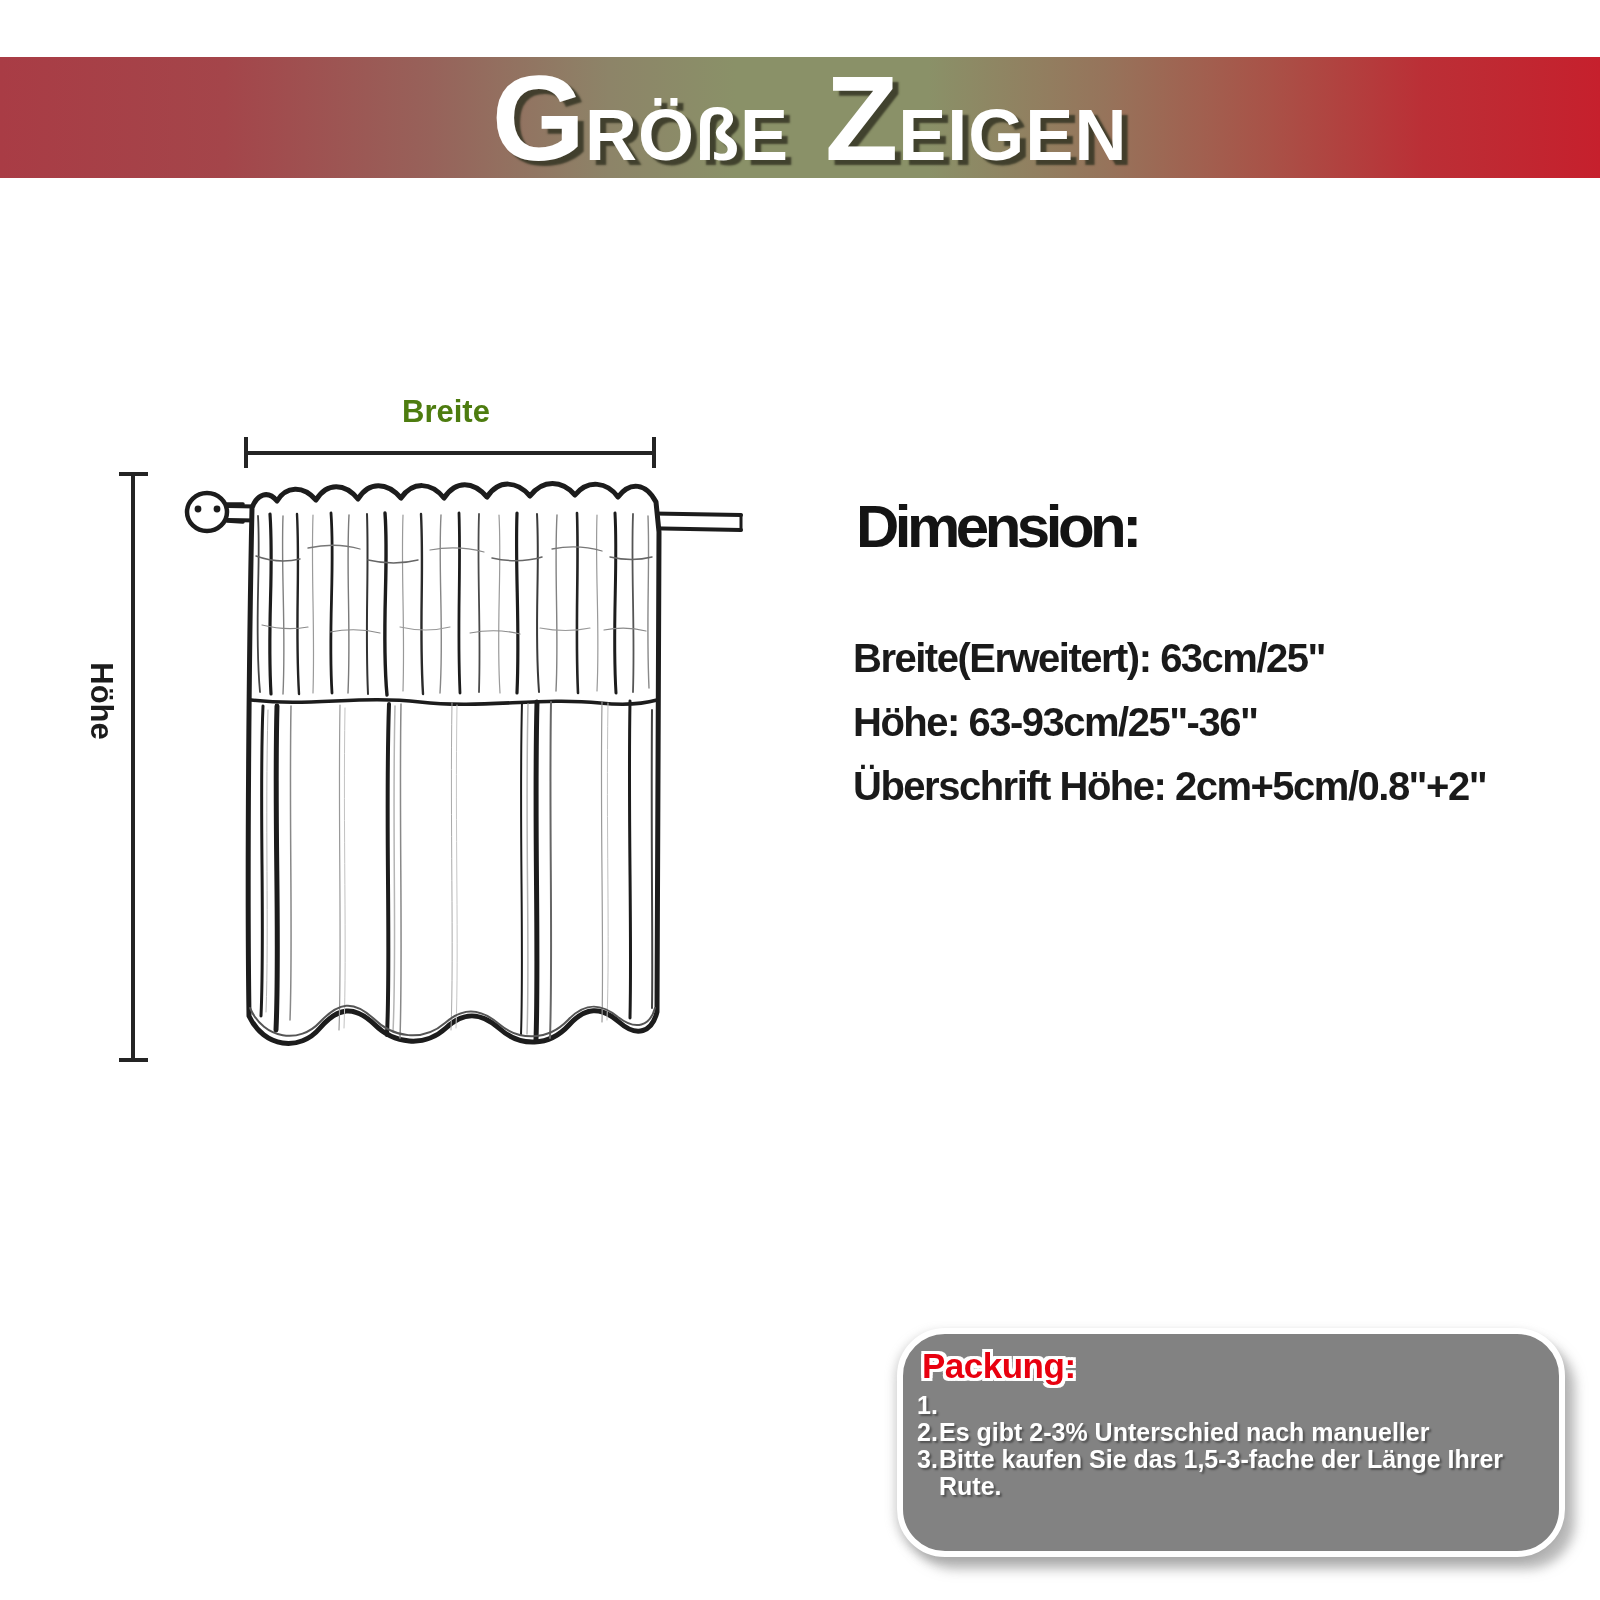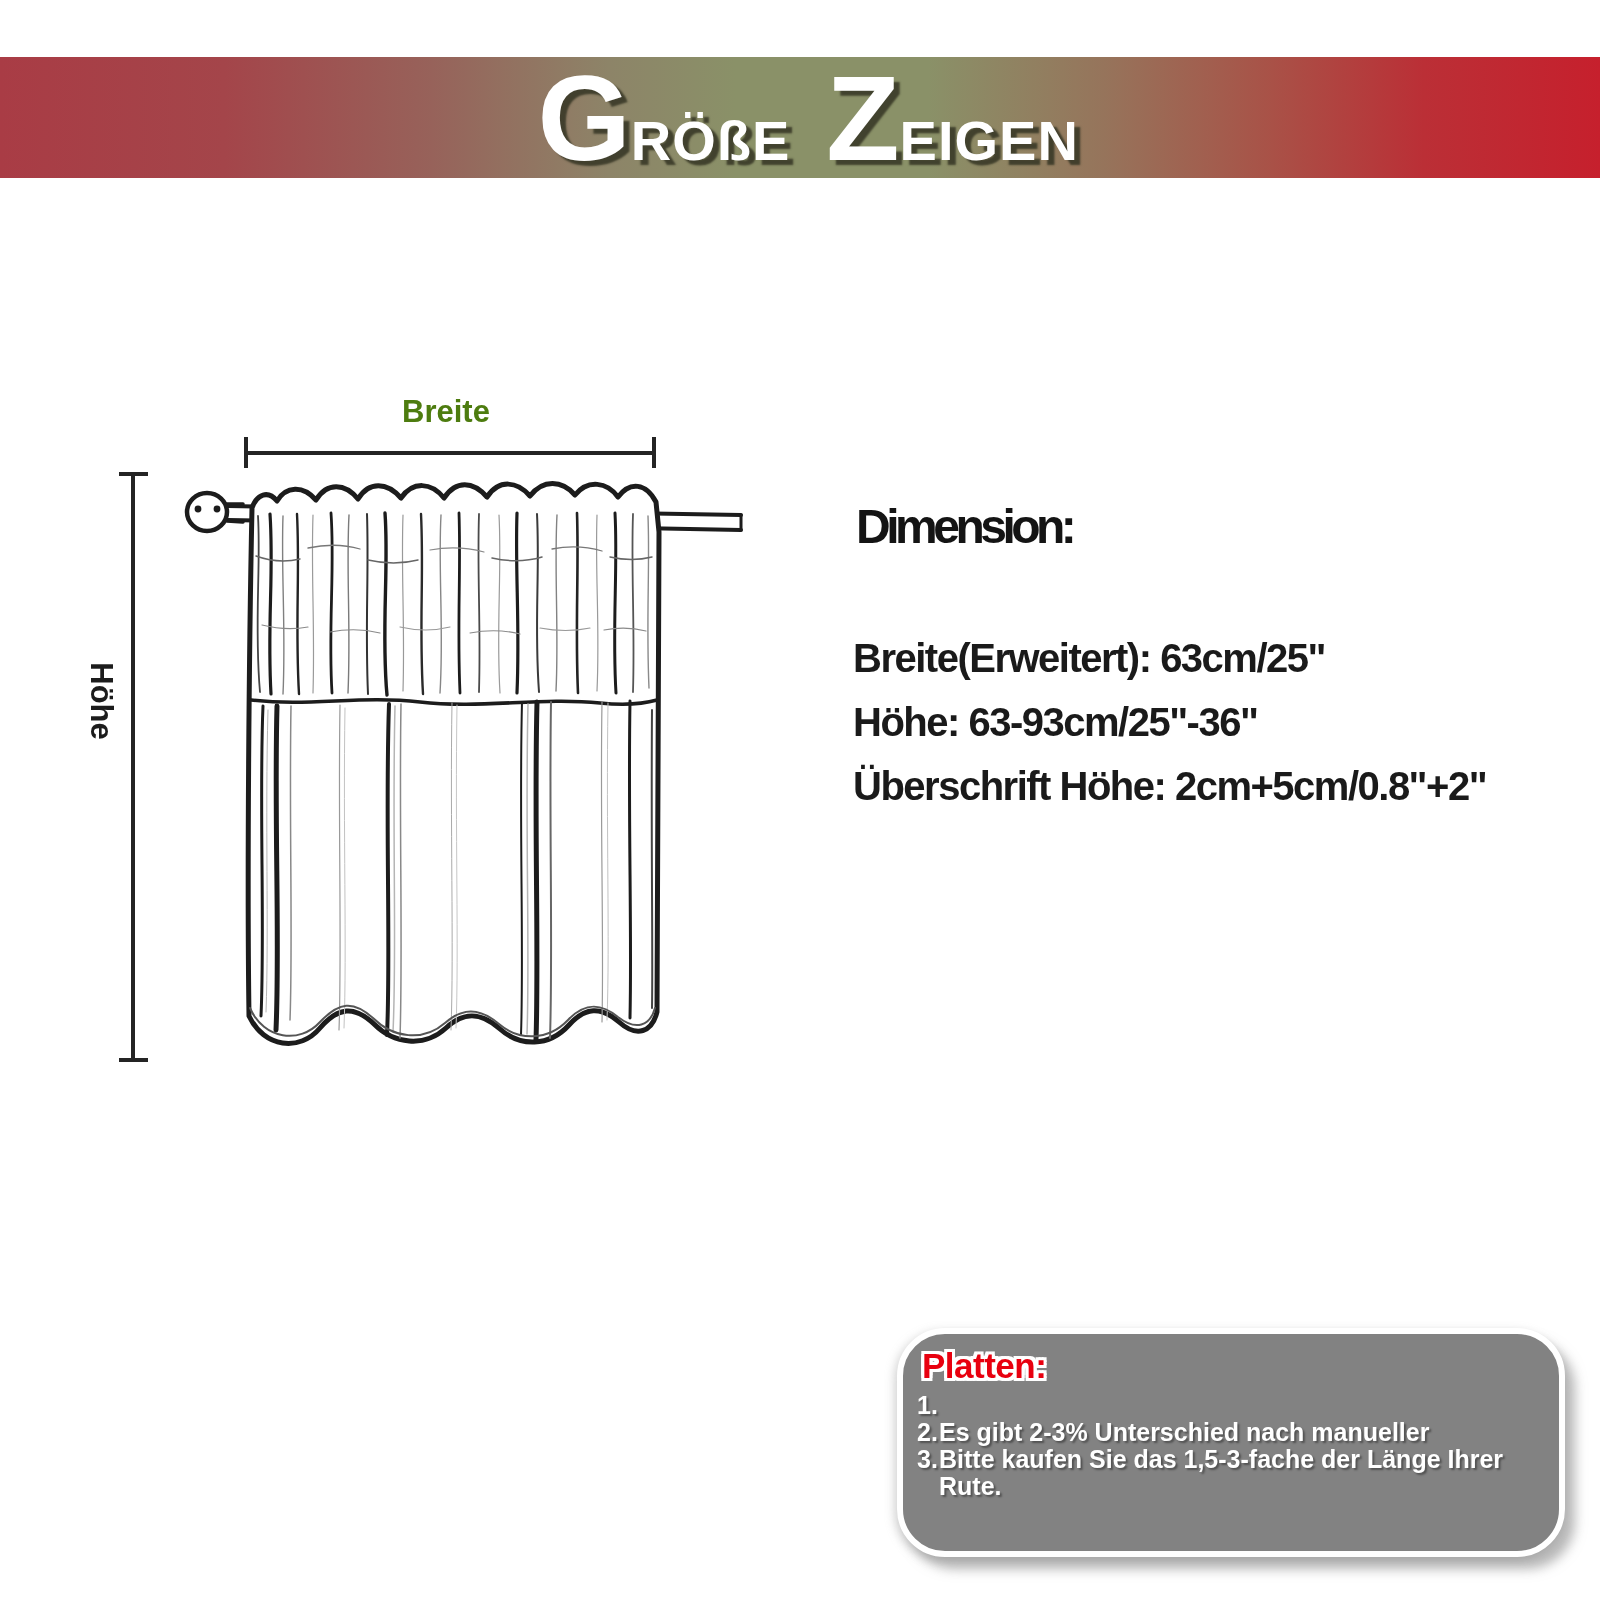--- a/index.html
+++ b/index.html
@@ -12,42 +12,42 @@
     position:absolute;left:0;top:57px;width:1600px;height:121px;
     background:linear-gradient(90deg,#a93c45 0%,#a4454a 14%,#97625a 27%,#8d8468 38%,
       #8a9168 46%,#8a9168 58%,#96745b 69%,#a85348 79%,#bb2f36 89%,#c6202d 100%);
   }
   .banner-title{
     position:absolute;left:50%;bottom:0px;transform:translateX(-48.5%);
     white-space:nowrap;color:#ffffff;font-weight:bold;line-height:1;
     text-shadow:6px 5px 2px rgba(55,55,38,0.88);
   }
   .banner-title .big{font-size:120px;line-height:1;}
-  .banner-title .small{font-size:56px;line-height:1;letter-spacing:1px;}
+  .banner-title .small{font-size:72px;line-height:1;letter-spacing:1px;}
   .banner-title .word2{margin-left:36px;}
   
   .width-label{
     position:absolute;left:346px;top:396px;width:200px;text-align:center;
     font-size:31px;font-weight:bold;color:#4d7c0f;line-height:31px;
   }
   .height-label-wrap{position:absolute;left:101px;top:701px;width:0;height:0;}
   .height-label{
     position:absolute;transform:translate(-50%,-50%) rotate(90deg);
     font-size:31px;font-weight:bold;color:#1c1c1c;white-space:nowrap;line-height:31px;
   }
   .dim-h-line{position:absolute;left:246px;top:451px;width:408px;height:4px;background:#242424;}
   .dim-h-tick{position:absolute;top:437px;width:4px;height:31px;background:#242424;}
   .dim-h-tick.left{left:244px;} .dim-h-tick.right{left:652px;}
   .dim-v-line{position:absolute;left:131px;top:474px;width:4px;height:588px;background:#242424;}
   .dim-v-tick{position:absolute;left:119px;width:29px;height:4px;background:#242424;}
   .dim-v-tick.top{top:472px;} .dim-v-tick.bottom{top:1058px;}
   .curtain-svg{position:absolute;left:180px;top:420px;width:580px;height:660px;}
   
   .dim-heading{
-    position:absolute;left:856px;top:497px;font-size:48px;font-weight:bold;
+    position:absolute;left:856px;top:497px;font-size:60px;font-weight:bold;
     color:#141414;letter-spacing:-4.5px;line-height:60px;white-space:nowrap;
   }
   .spec-list{position:absolute;left:853px;top:626px;}
   .spec-line{
     font-size:40px;font-weight:bold;color:#1a1a1a;letter-spacing:-1.5px;
     line-height:64px;height:64px;white-space:nowrap;
   }
   
   .note-box{
     position:absolute;left:897px;top:1328px;width:668px;height:229px;
@@ -189,21 +189,21 @@
   </svg>
 
   <div class="dim-heading">Dimension:</div>
   <div class="spec-list">
     <div class="spec-line">Breite(Erweitert): 63cm/25"</div>
     <div class="spec-line">Höhe: 63-93cm/25"-36"</div>
     <div class="spec-line">Überschrift Höhe: 2cm+5cm/0.8"+2"</div>
   </div>
 
   <div class="note-box">
-    <div class="note-heading">Platten:</div>
+    <div class="note-heading">Packung:</div>
     <div class="note-item">
       <span class="note-num">1.</span>
       <span>
       </span>
     </div>
     <div class="note-item">
       <span class="note-num">2.</span>
       <span>
         <span class="note-line" style="display:block">Es gibt 2-3% Unterschied nach manueller</span>
       </span>

